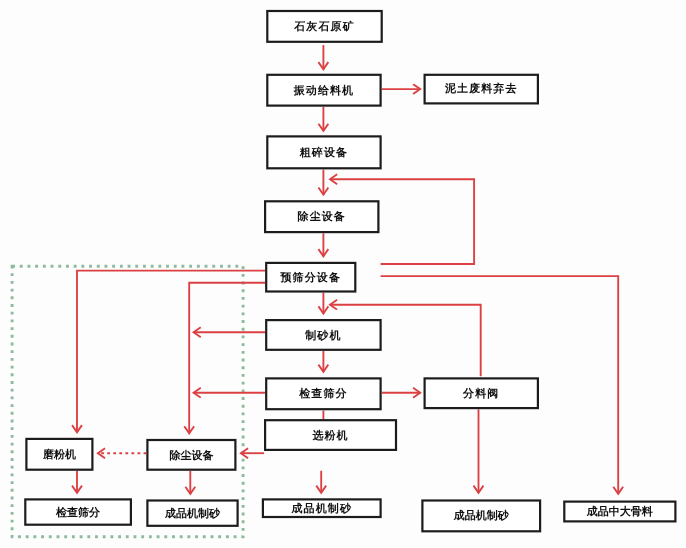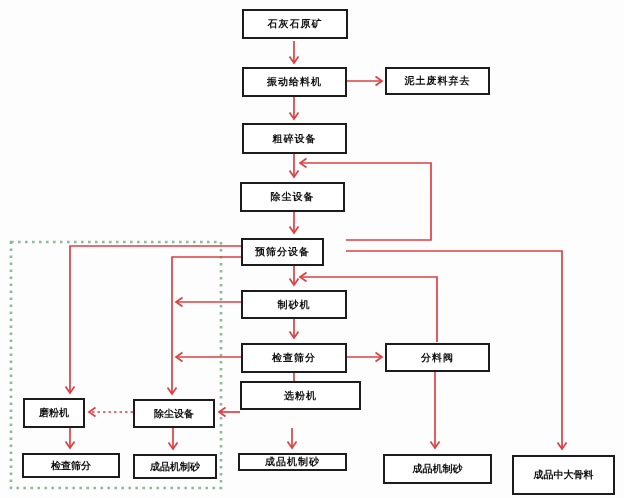--- a/index.html
+++ b/index.html
@@ -101,15 +101,15 @@
   <div class="node" style="left:133px;top:399px;width:82px;height:29px;letter-spacing:0">除尘设备</div>
 
   <div class="node" style="left:22px;top:453px;width:98px;height:25px;letter-spacing:0">检查筛分</div>
 
   <div class="node" style="left:133px;top:454px;width:84px;height:25px;letter-spacing:0">成品机制砂</div>
 
   <div class="node" style="left:238px;top:453px;width:109px;height:18px">成品机制砂</div>
 
   <div class="node" style="left:383px;top:454px;width:109px;height:30px;letter-spacing:0">成品机制砂</div>
 
-  <div class="node" style="left:512px;top:455px;width:103px;height:40px;letter-spacing:0">成品中大骨料</div>
+  <div class="node" style="left:512px;top:455px;width:103px;height:20px;letter-spacing:0">成品中大骨料</div>
 
 </div>
 
 </body></html>

